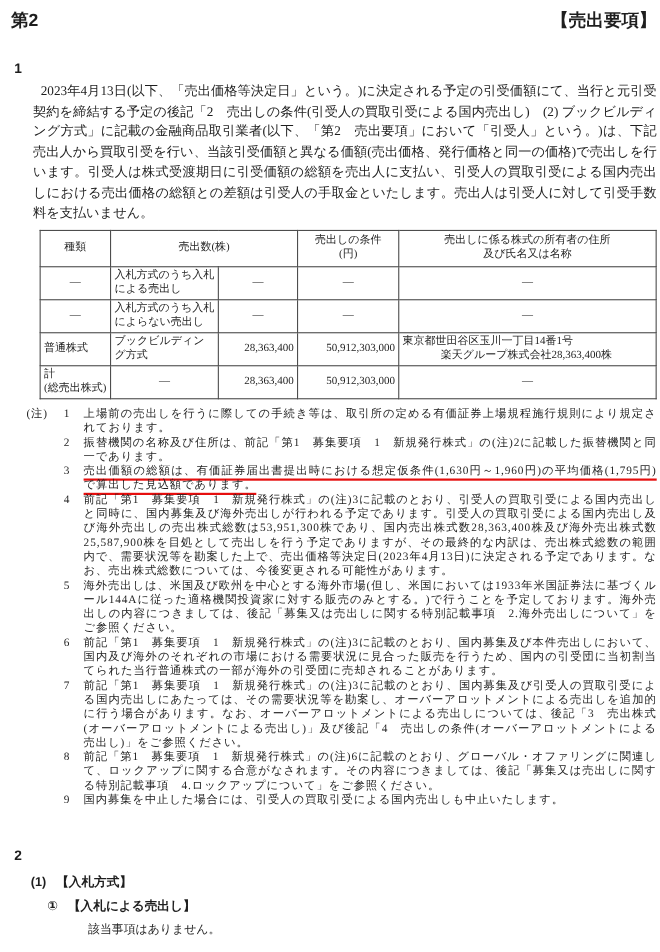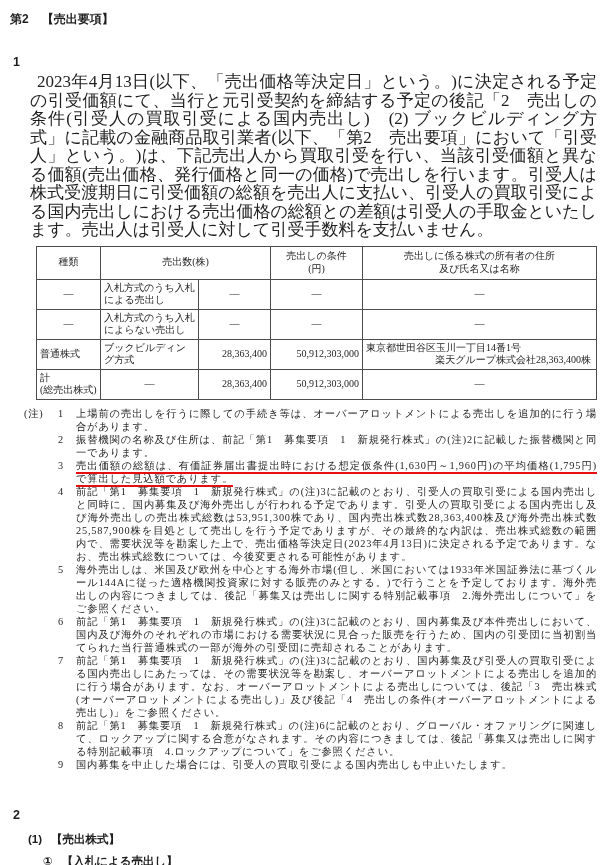--- a/index.html
+++ b/index.html
@@ -6,42 +6,42 @@
   body {
     width:600px; height:865px; background:#ffffff; overflow:hidden;
     font-family:"Liberation Serif","DejaVu Serif",serif;
     color:#1e1e1e;
     -webkit-font-smoothing:antialiased;
   }
   .page { box-sizing:border-box; width:600px; padding:10px 3px 0 10px; }
 
   
   .gothic { font-family:"Liberation Sans","DejaVu Sans",sans-serif; font-weight:bold; }
-  .doc-title { display:flex; gap:13px; font-size:12px; line-height:19px; }
+  .doc-title { display:flex; gap:24px; font-size:16px; line-height:19px;justify-content:space-between; }
   .sec-heading { display:flex; gap:11px; margin:25px 0 2px 3px; font-size:12.5px; line-height:17px; }
 
   
   .intro {
-    margin:1px 0 0 20px; font-size:17px; line-height:18.5px;
+    margin:1px 0 0 20px; font-size:12px; line-height:18.5px;
     text-align:justify; text-indent:7px;
   }
 
   
   table.sellout { border-collapse:collapse; table-layout:fixed; width:560px; margin:6px 0 0 26px; }
   table.sellout th, table.sellout td {
     border:1px solid #4d4d4d; font-weight:normal; font-size:10px; line-height:12.5px;
     padding:2px 3px; vertical-align:middle; overflow:hidden;
   }
   table.sellout th { text-align:center; height:28px; }
   .c-center { text-align:center; }
   .c-left { text-align:left; padding-left:4px; }
   .c-num { text-align:right; padding-right:8px; }
   .c-amt { text-align:right; padding-right:5px; }
   .prewrap { white-space:pre-line; }
-  .owner-line2 { display:flex; justify-content:flex-end; padding-right:2px; }
+  .owner-line2 { display:flex; justify-content:center; padding-right:2px; }
   tr.r-thin td { height:18px; }
 
   
   .notes { margin:7px 0 0 14px; font-size:10.3px; line-height:13px; letter-spacing:0.8px; }
   .note-row { display:flex; }
   .note-label { width:34px; flex:none; }
   .note-no { width:18px; flex:none; }
   .note-text { flex:1; text-align:justify; }
   .underline-red { border-bottom:2.5px solid #e60e0e; padding-bottom:1px; }
 
@@ -122,21 +122,21 @@
         <td class="c-amt">50,912,303,000</td>
         <td class="c-center">―</td>
       </tr>
     </tbody>
   </table>
 
   <div class="notes">
     <div class="note-row">
       <span class="note-label">(注)</span>
       <span class="note-no">1</span>
-      <span class="note-text">上場前の売出しを行うに際しての手続き等は、オーバーアロットメントによる売出しを追加的に行う場合があります。</span>
+      <span class="note-text">上場前の売出しを行うに際しての手続き等は、取引所の定める有価証券上場規程施行規則により規定されております。</span>
     </div>
     <div class="note-row">
       <span class="note-label"></span>
       <span class="note-no">2</span>
       <span class="note-text">振替機関の名称及び住所は、前記「第1　募集要項　1　新規発行株式」の(注)2に記載した振替機関と同一であります。</span>
     </div>
     <div class="note-row">
       <span class="note-label"></span>
       <span class="note-no">3</span>
       <span class="note-text"><span class="underline-red">売出価額の総額は、有価証券届出書提出時における想定仮条件(1,630円～1,960円)の平均価格(1,795円)で算出した見込額であります。</span></span>
@@ -172,21 +172,21 @@
       <span class="note-text">国内募集を中止した場合には、引受人の買取引受による国内売出しも中止いたします。</span>
     </div>
   </div>
 
   <div class="sec2">
     <div class="sec-heading gothic" style="margin-top:0;">
       <span>2</span>
     </div>
     <div class="sub-heading gothic">
       <span>(1)</span>
-      <span>【売出株式】</span>
+      <span>【入札方式】</span>
     </div>
     <div class="item-heading gothic">
       <span>①</span>
       <span>【入札による売出し】</span>
     </div>
     <div class="item-body">該当事項はありません。</div>
     <div class="item-heading gothic gap-lg">
       <span>②</span>
       <span>【入札によらない売出し】</span>
     </div>

